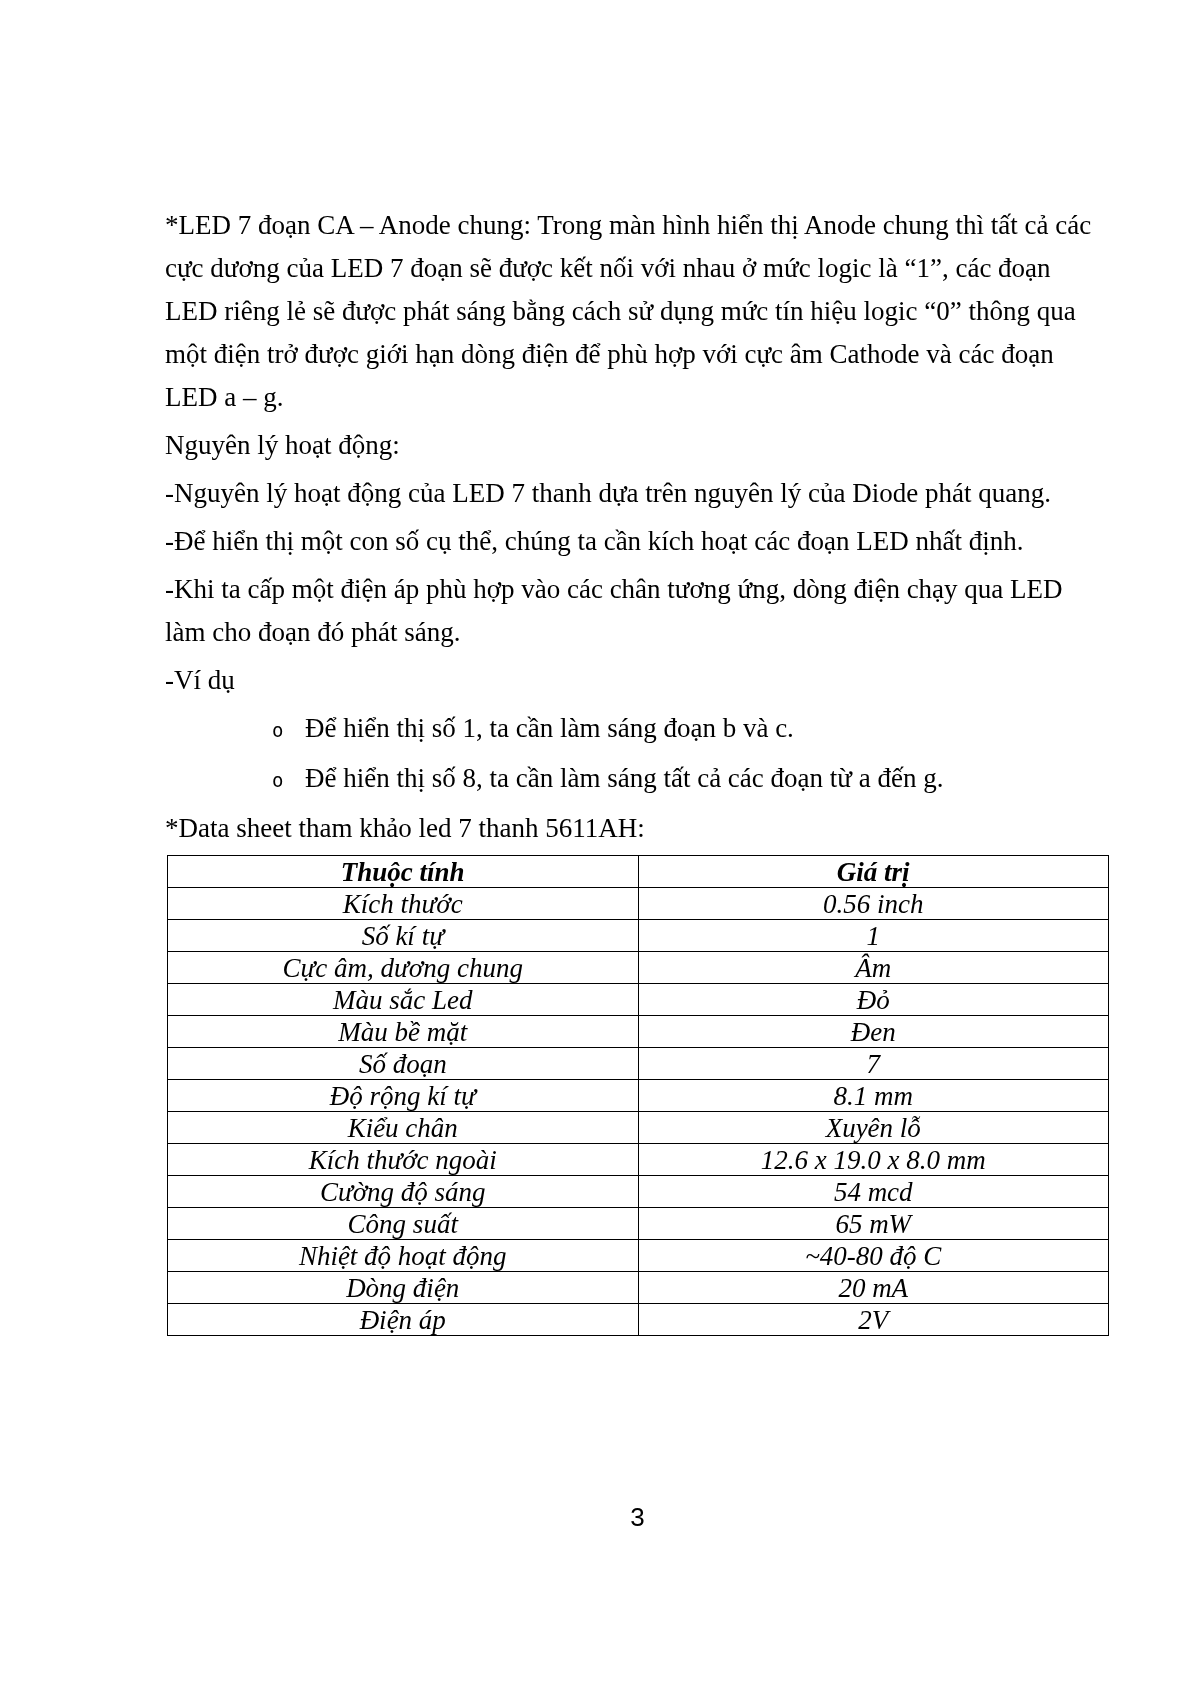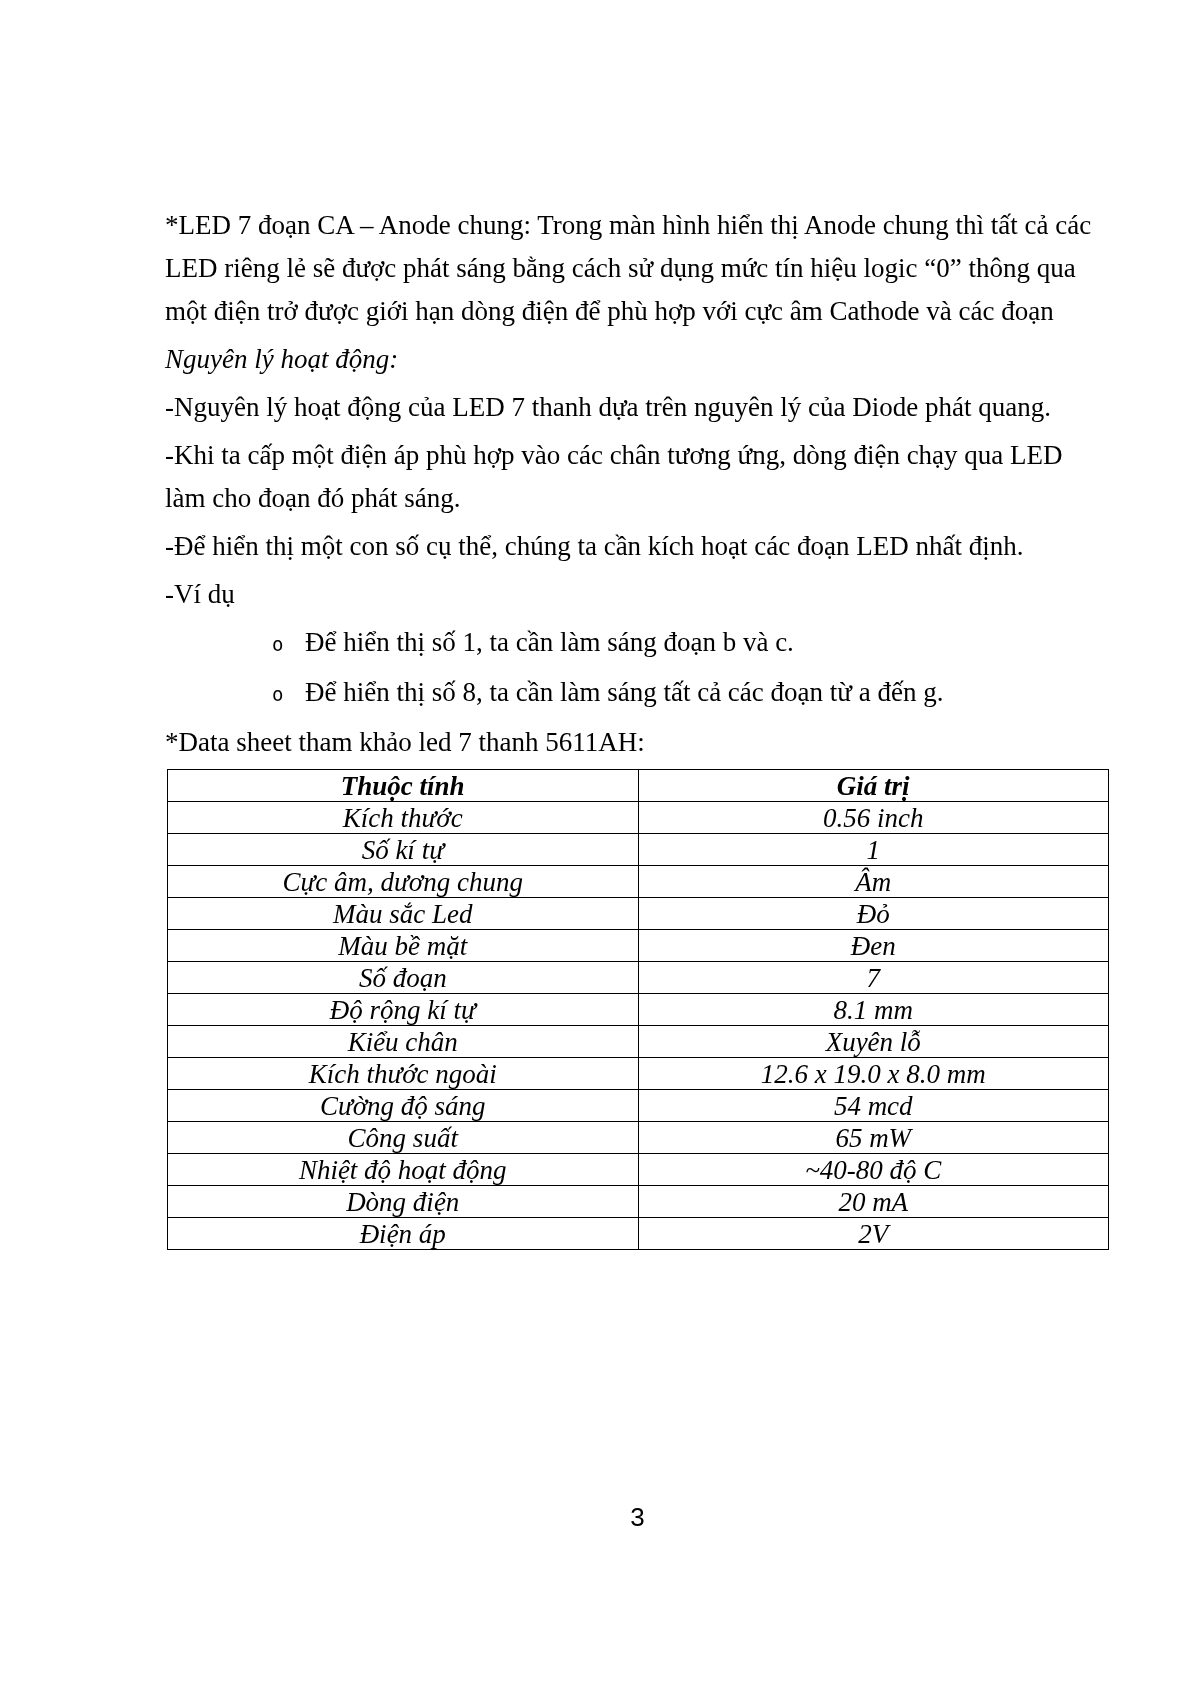--- a/index.html
+++ b/index.html
@@ -10,21 +10,21 @@
     color:#000000;
     font-family:"Liberation Serif", serif;
     overflow:hidden;
   }
   .content {
     position:absolute;
     left:165px; top:204px; width:945px;
     font-size:27px; line-height:43px;
   }
   .para { margin:0 0 5px 0; }
-  .heading-italic { font-style:italic; }
+  .heading-italic { }
   .bullet-item {
     margin:0 0 5px 0;
     padding-left:107px;
     display:flex;
     align-items:baseline;
   }
   .bullet-marker {
     font-family:"DejaVu Sans Mono", monospace;
     font-size:19px;
     flex:0 0 33px;
@@ -66,34 +66,36 @@
 </style>
 </head>
 <body>
 
 <div class="page">
 
   <div class="content">
 
     <div class="para">
       <div>*LED 7 đoạn CA – Anode chung: Trong màn hình hiển thị Anode chung thì tất cả các</div>
+      <div>cực dương của LED 7 đoạn sẽ được kết nối với nhau ở mức logic là “1”, các đoạn</div>
       <div>LED riêng lẻ sẽ được phát sáng bằng cách sử dụng mức tín hiệu logic “0” thông qua</div>
       <div>một điện trở được giới hạn dòng điện để phù hợp với cực âm Cathode và các đoạn</div>
+      <div>LED a – g.</div>
     </div>
 
     <div class="para heading-italic">Nguyên lý hoạt động:</div>
 
     <div class="para">-Nguyên lý hoạt động của LED 7 thanh dựa trên nguyên lý của Diode phát quang.</div>
 
+    <div class="para">-Để hiển thị một con số cụ thể, chúng ta cần kích hoạt các đoạn LED nhất định.</div>
+
     <div class="para">
       <div>-Khi ta cấp một điện áp phù hợp vào các chân tương ứng, dòng điện chạy qua LED</div>
       <div>làm cho đoạn đó phát sáng.</div>
     </div>
-
-    <div class="para">-Để hiển thị một con số cụ thể, chúng ta cần kích hoạt các đoạn LED nhất định.</div>
 
     <div class="para">-Ví dụ</div>
 
     <div class="bullet-item">
       <span class="bullet-marker">o</span>
       <span>Để hiển thị số 1, ta cần làm sáng đoạn b và c.</span>
     </div>
 
     <div class="bullet-item">
       <span class="bullet-marker">o</span>

